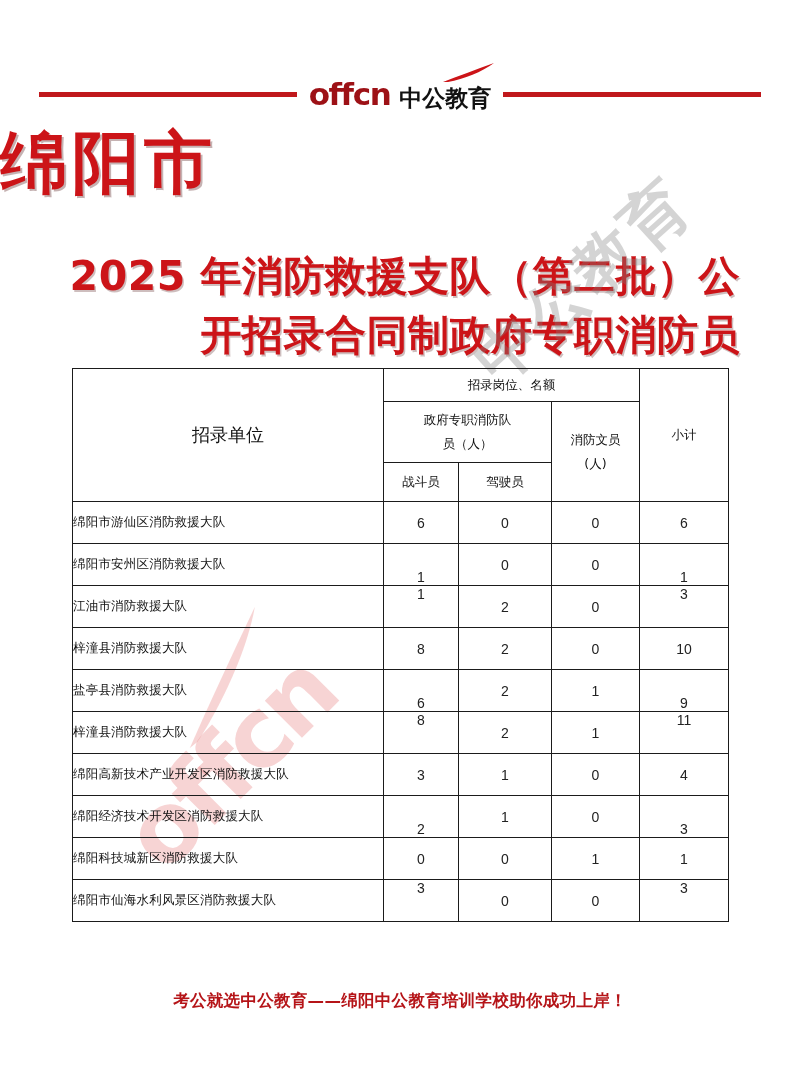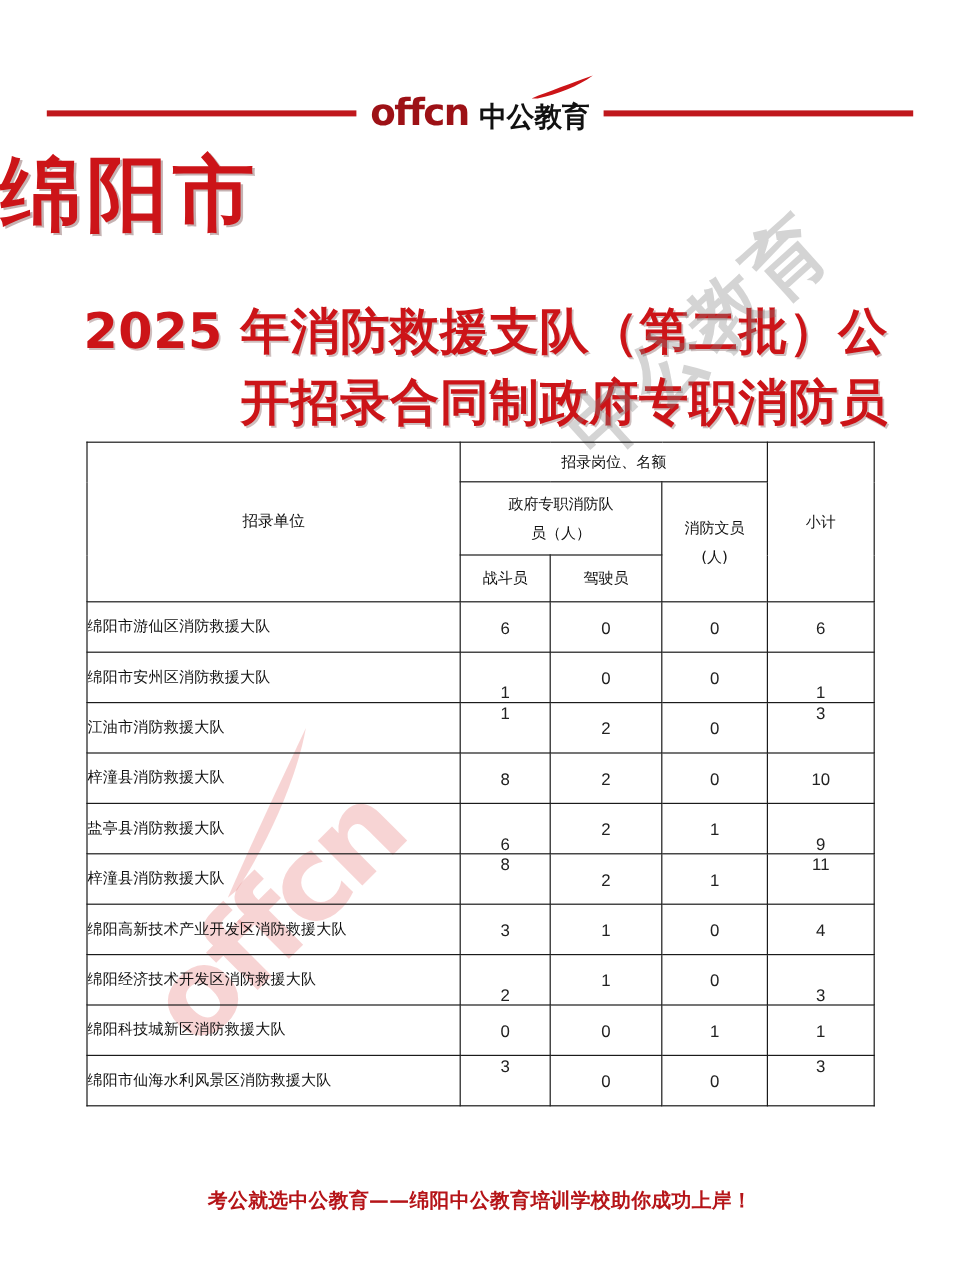--- a/index.html
+++ b/index.html
@@ -152,21 +152,21 @@
     background: transparent;
   }
   .h-cell {
     text-align: center;
     font-family: "DejaVu Sans", "Liberation Sans", sans-serif;
     font-weight: bold;
     font-size: 12.5px;
     color: #111;
     line-height: 1.9;
   }
-  .h-unit { font-size: 13px; }
+  .h-unit { font-size: 18px; }
   .unit-cell {
     text-align: left;
     padding-left: 9px;
     font-family: "DejaVu Sans", "Liberation Sans", sans-serif;
     font-weight: bold;
     font-size: 12.5px;
     color: #111;
     letter-spacing: 0.2px;
   }
   .num-cell {

